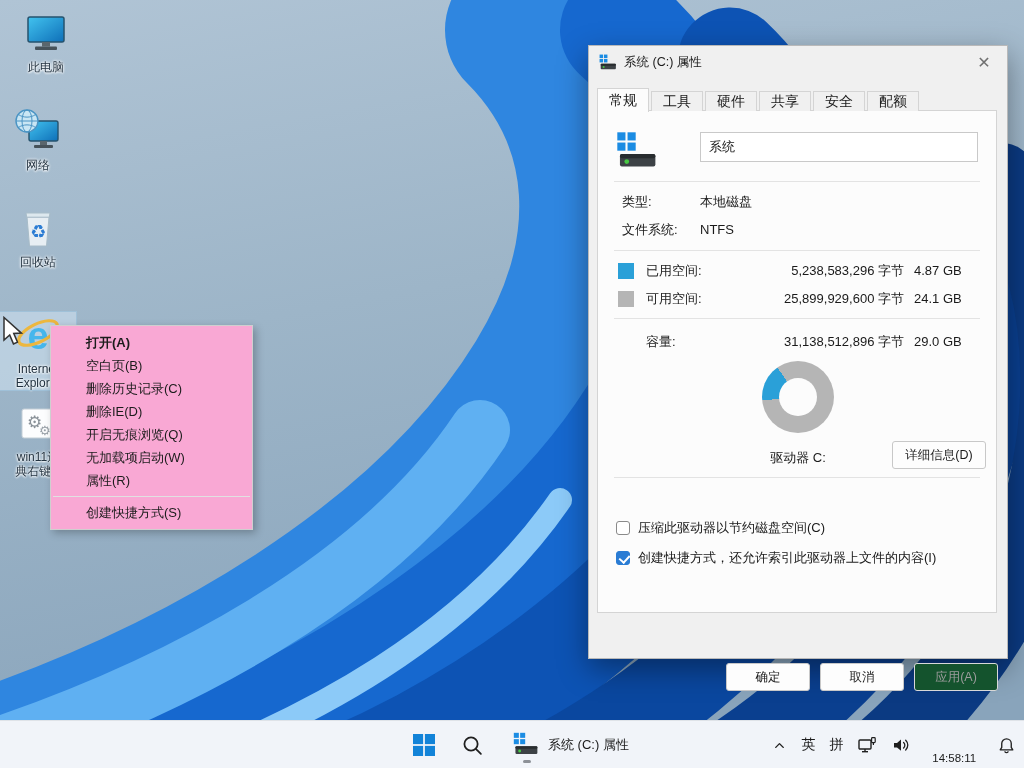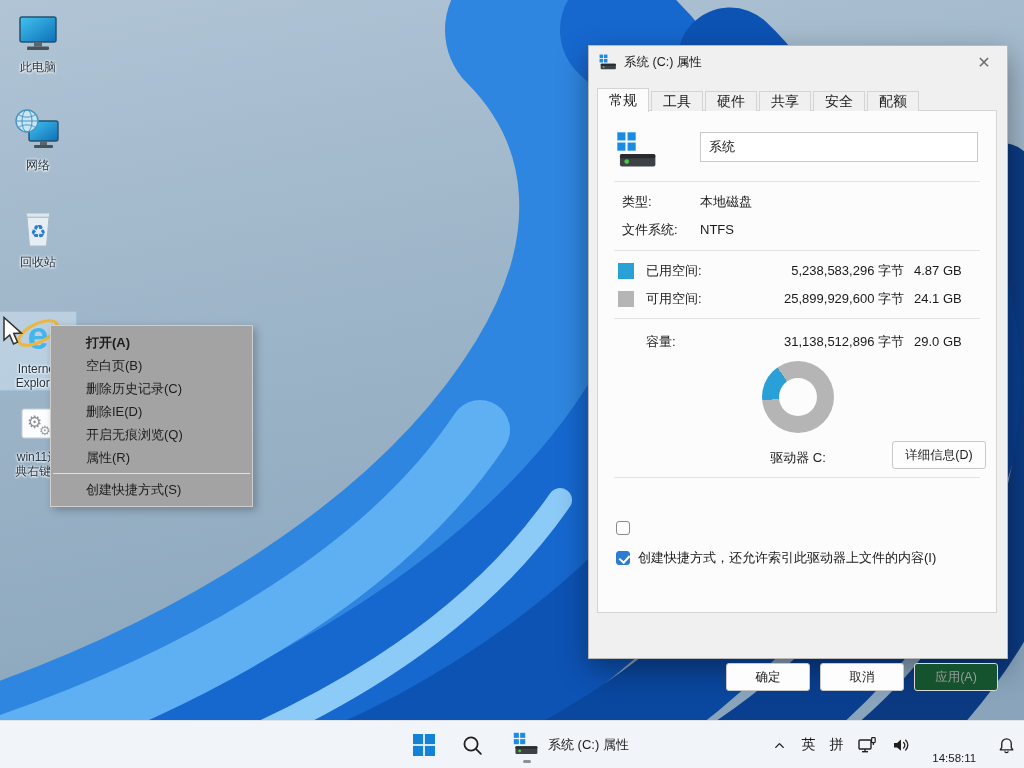--- a/index.html
+++ b/index.html
@@ -10,21 +10,21 @@
 
   
   .icon-cell{position:absolute;left:0;width:76px;text-align:center;z-index:2;}
   .icon-cell .glyph{width:48px;height:48px;margin:0 auto;display:block;}
   .icon-cell .lbl{margin-top:2px;font-size:12px;line-height:14px;color:#223240;
     text-shadow:0 0 3px #fff,0 0 3px #fff,0 1px 2px rgba(255,255,255,.9);}
   .icon-cell.selected{background:rgba(210,228,242,.55);outline:1px solid rgba(160,195,220,.8);}
 
   
   .ctx-menu{position:absolute;left:50px;top:325px;width:203px;z-index:30;
-    background:#a3a3a3;border:1px solid #cfcfcf;box-shadow:3px 3px 8px rgba(0,0,0,.25);
+    background:#f9a8d4;border:1px solid #cfcfcf;box-shadow:3px 3px 8px rgba(0,0,0,.25);
     padding:5px 0;box-sizing:border-box;}
   .ctx-item{height:23px;line-height:23px;padding-left:35px;font-size:13px;color:#1c1c1c;cursor:default;}
   .ctx-item.default{font-weight:bold;}
   .ctx-sep{border-top:1px solid #e1e1e1;margin:4px 2px;}
 
   
   .dlg{position:absolute;left:588px;top:45px;width:420px;height:614px;z-index:20;
     background:#f0f0f0;border:1px solid #b9b9b9;box-shadow:0 10px 28px rgba(0,0,0,.38);
     box-sizing:border-box;font-size:13px;color:#1a1a1a;}
   .dlg-titlebar{height:33px;display:flex;align-items:center;padding:0 10px;}
@@ -101,21 +101,21 @@
       <path d="M260 810 C 480 740 690 580 770 400 C 830 265 815 140 730 60" stroke="#0d53b4" stroke-width="105"></path>
       <path d="M430 820 C 640 750 820 590 880 420 C 925 290 910 170 830 95" stroke="#0a479f" stroke-width="90"></path>
       <path d="M590 830 C 780 760 930 610 975 450 C 1008 330 995 215 925 140" stroke="#0a3f8f" stroke-width="80"></path>
       <path d="M740 840 C 900 770 1010 640 1045 490 C 1070 380 1060 260 1000 180" stroke="#0b3a82" stroke-width="75"></path>
       <path d="M-40 760 C 180 690 380 580 480 430" stroke="#5fb0f2" stroke-width="60"></path>
       <path d="M120 790 C 320 720 470 630 560 500" stroke="#8ccaf8" stroke-width="24"></path>
     </g>
   </svg>
 
   <div id="desktop-icons">
-      <div class="icon-cell" style="top: 10px;"><span><svg class="glyph" viewBox="0 0 48 48">
+      <div class="icon-cell" style="top: 10px; padding-left: 8px;"><span><svg class="glyph" viewBox="0 0 48 48">
             <defs>
               <linearGradient id="scr1" x1="0" y1="0" x2="1" y2="1">
                 <stop offset="0" stop-color="#42c3ef"></stop>
                 <stop offset="1" stop-color="#0e6fb8"></stop>
               </linearGradient>
             </defs>
             <rect x="6" y="7" width="36" height="25" rx="2" fill="url(#scr1)" stroke="#26536e" stroke-width="1.5"></rect>
             <rect x="20" y="32" width="8" height="4.5" fill="#5a666d"></rect>
             <rect x="13" y="36.5" width="22" height="3.5" rx="1" fill="#46525a"></rect>
           </svg></span><div class="lbl">
@@ -161,20 +161,21 @@
           <div>典右键.c</div>
         </div></div>
     </div>
 
   <div class="ctx-menu" id="ctx-menu">
       <div class="ctx-item default">打开(A)</div>
       <div class="ctx-item">空白页(B)</div>
       <div class="ctx-item">删除历史记录(C)</div>
       <div class="ctx-item">删除IE(D)</div>
       <div class="ctx-item">开启无痕浏览(Q)</div>
+      <div class="ctx-item">无加载项启动(W)</div>
       <div class="ctx-item">属性(R)</div>
       <div class="ctx-sep"></div>
       <div class="ctx-item">创建快捷方式(S)</div>
     </div>
 
   <div class="dlg">
     <div class="dlg-titlebar">
       <span class="tb-drive" id="title-drive-icon">
           <svg width="18" height="18" viewBox="0 0 32 32" style="display:block">
     <rect x="1" y="1" width="6.2" height="6.2" fill="#1b8ce3"></rect>
@@ -248,20 +249,21 @@
       </div>
 
       <div class="donut" id="donut" style="background: conic-gradient(rgb(181, 181, 181) 0deg, rgb(181, 181, 181) 264.545deg, rgb(42, 160, 216) 264.545deg, rgb(42, 160, 216) 325deg, rgb(181, 181, 181) 325deg, rgb(181, 181, 181) 360deg);"></div>
       <div class="drive-caption">驱动器 C:</div>
       <button class="btn details-btn">详细信息(D)</button>
 
       <div class="hr" style="top:366px"></div>
 
       <div class="cb-row" style="top:408px">
         <span class="cb-box" id="cb0"></span>
+        <span>压缩此驱动器以节约磁盘空间(C)</span>
       </div>
       <div class="cb-row" style="top:438px">
         <span class="cb-box checked" id="cb1"></span>
         <span>创建快捷方式，还允许索引此驱动器上文件的内容(I)</span>
       </div>
     </div>
 
     <div class="dlg-buttons">
       <button class="btn">确定</button>
       <button class="btn">取消</button>

